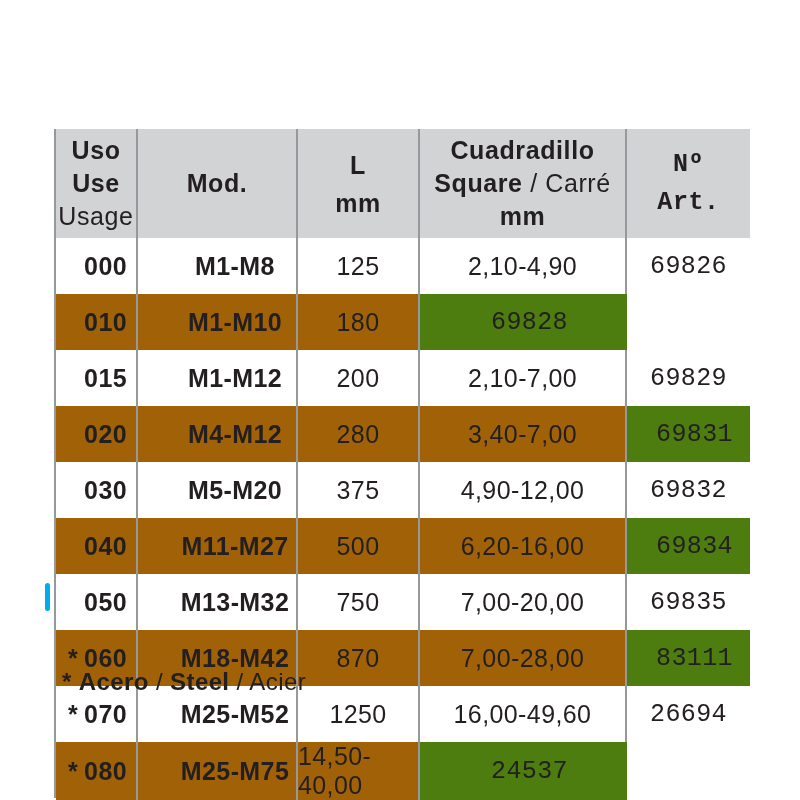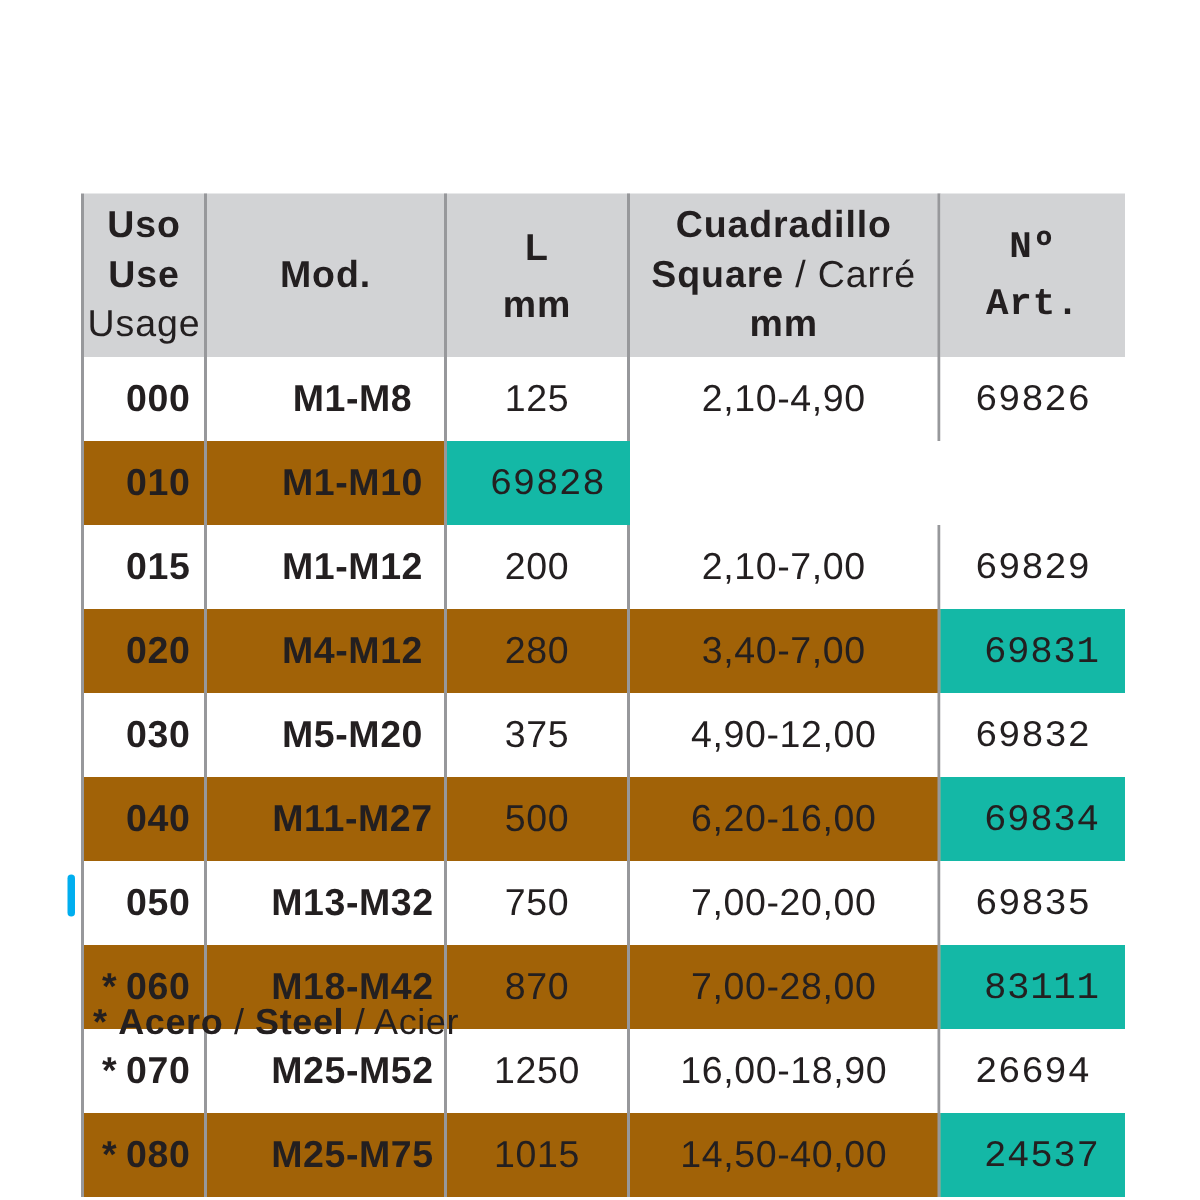--- a/index.html
+++ b/index.html
@@ -48,21 +48,21 @@
   .reg { font-weight: 400; }
   .b { font-weight: 700; }
 
   
   .td {
     font-size: 25px;
     letter-spacing: 0.4px;
     background: #ffffff;
   }
   .tr.alt .td { background: #a16207; }
-  .tr.alt .td.c-art { background: #14b8a6; padding-left: 12px; }
+  .tr.alt .td.c-art { background: #4d7c0f; padding-left: 12px; }
   .td.c-mod {
     justify-content: flex-end;
     padding-right: 9px;
     font-weight: 700;
     gap: 6px;
   }
   .td.c-uso { font-weight: 700; padding-left: 36px; }
 
   
   .footnote {
@@ -123,20 +123,21 @@
     <div class="td c-sq">2,10-4,90</div>
     <div class="td c-art">69826</div>
   </div>
 
   <div class="tr alt">
     <div class="td c-mod">
         <span></span>
         <span>010</span>
       </div>
     <div class="td c-uso">M1-M10</div>
+    <div class="td c-l">180</div>
     <div class="td c-art">69828</div>
   </div>
 
   <div class="tr">
     <div class="td c-mod">
         <span></span>
         <span>015</span>
       </div>
     <div class="td c-uso">M1-M12</div>
     <div class="td c-l">200</div>
@@ -199,31 +200,30 @@
     <div class="td c-art">83111</div>
   </div>
 
   <div class="tr">
     <div class="td c-mod">
         <span>*</span>
         <span>070</span>
       </div>
     <div class="td c-uso">M25-M52</div>
     <div class="td c-l">1250</div>
-    <div class="td c-sq">16,00-18,90</div>
+    <div class="td c-sq">16,00-49,60</div>
     <div class="td c-art">26694</div>
   </div>
 
   <div class="tr alt">
     <div class="td c-mod">
         <span>*</span>
         <span>080</span>
       </div>
     <div class="td c-uso">M25-M75</div>
-    <div class="td c-l">1015</div>
     <div class="td c-sq">14,50-40,00</div>
     <div class="td c-art">24537</div>
   </div>
 
 </div>
 
 <div class="marker"></div>
 
 <div class="footnote"><span class="b">*</span><span> </span><span class="b">Acero</span><span class="reg"> / </span><span class="b">Steel</span><span class="reg"> / </span><span class="reg">Acier</span></div>
 

